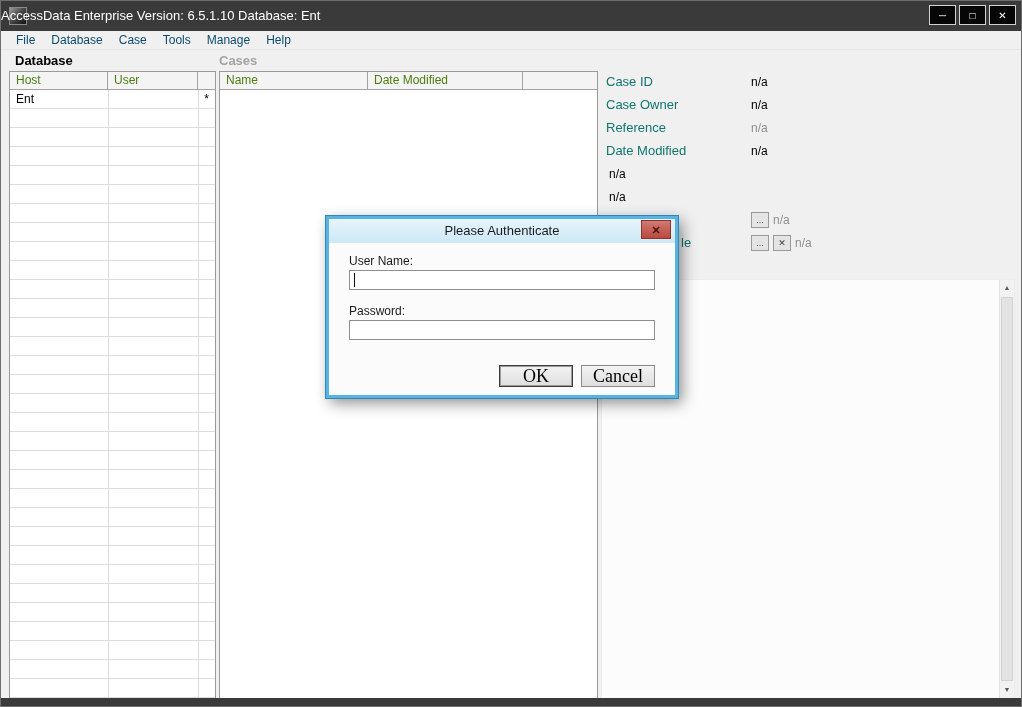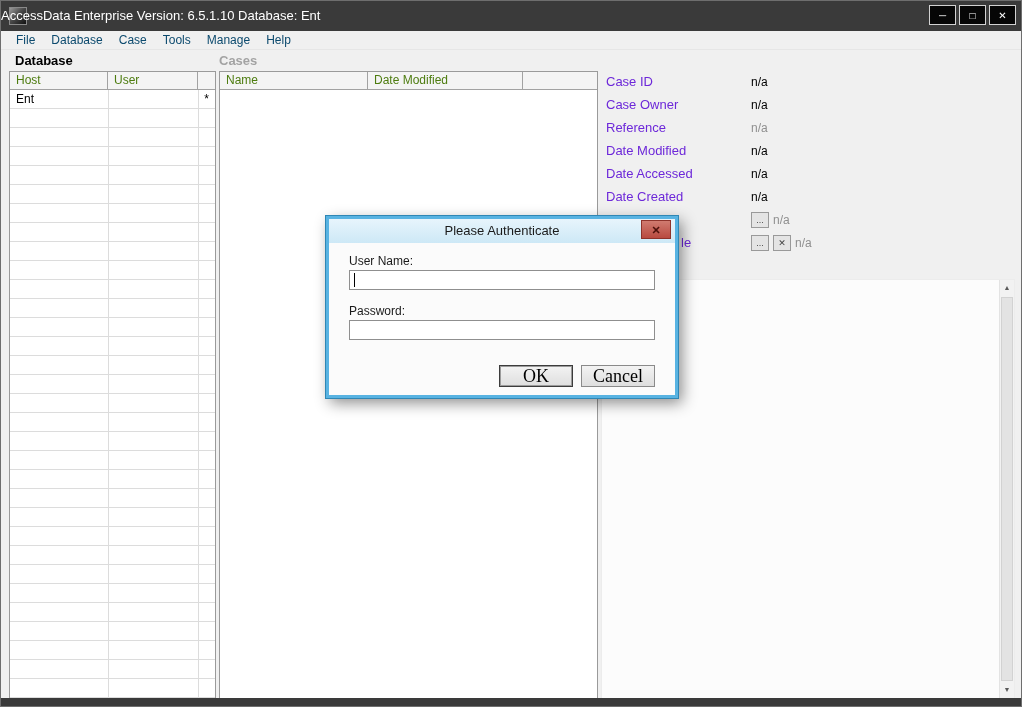--- a/index.html
+++ b/index.html
@@ -38,21 +38,21 @@
   .colsep{position:absolute;top:0;bottom:0;width:1px;background:#dcdcdc}
   .sep1{left:98px}.sep2{left:188px}
   .db-row{position:absolute;left:0;top:0;height:18px;width:100%;display:flex;cursor:default}
   .db-cell{font-size:12px;line-height:18px;padding-left:6px;white-space:nowrap;overflow:hidden}
   .db-cell.host{width:98px}.db-cell.user{width:90px}
   .db-cell.marker{width:17px;text-align:center;padding-left:0}
 
   
   .details{position:absolute;left:600px;top:70px;width:414px}
   .drow{display:flex;height:22px;margin-bottom:1px}
-  .dlabel{width:142px;background:#f0f0f0;font-size:13px;line-height:22px;padding-left:5px;color:#6d28d9;white-space:nowrap;overflow:hidden}
+  .dlabel{width:142px;background:#f0f0f0;font-size:13px;line-height:22px;padding-left:5px;color:#0f766e;white-space:nowrap;overflow:hidden}
   .dlabel.indent{padding-left:80px}
   .dval{margin-left:3px;background:#f0f0f0;font-size:12px;display:flex;align-items:center;gap:4px;padding-left:5px}
   .dval.w-s{width:130px}
   .dval.w-m{width:220px}
   .dval.w-f{flex:1}
   .muted{color:#8f8f8f}
   .mini-btn{width:18px;height:16px;background:#e4e4e4;border:1px solid #999;font-size:9px;line-height:12px;text-align:center;color:#444;padding:0;font-family:inherit;cursor:default}
   .mini-btn span{pointer-events:none}
 
   
@@ -155,27 +155,25 @@
           <span class="muted">n/a</span>
         </div>
     </div>
     <div class="drow">
       <div class="dlabel">Date Modified</div>
       <div class="dval w-m">
           <span>n/a</span>
         </div>
     </div>
     <div class="drow">
-      <div class="dlabel">Date Accessed</div>
       <div class="dval w-m">
           <span>n/a</span>
         </div>
     </div>
     <div class="drow">
-      <div class="dlabel">Date Created</div>
       <div class="dval w-s">
           <span>n/a</span>
         </div>
     </div>
     <div class="drow">
       <div class="dlabel"></div>
       <div class="dval w-f">
         <button class="mini-btn"><span>...</span></button>
         <span class="muted">n/a</span>
       </div>

